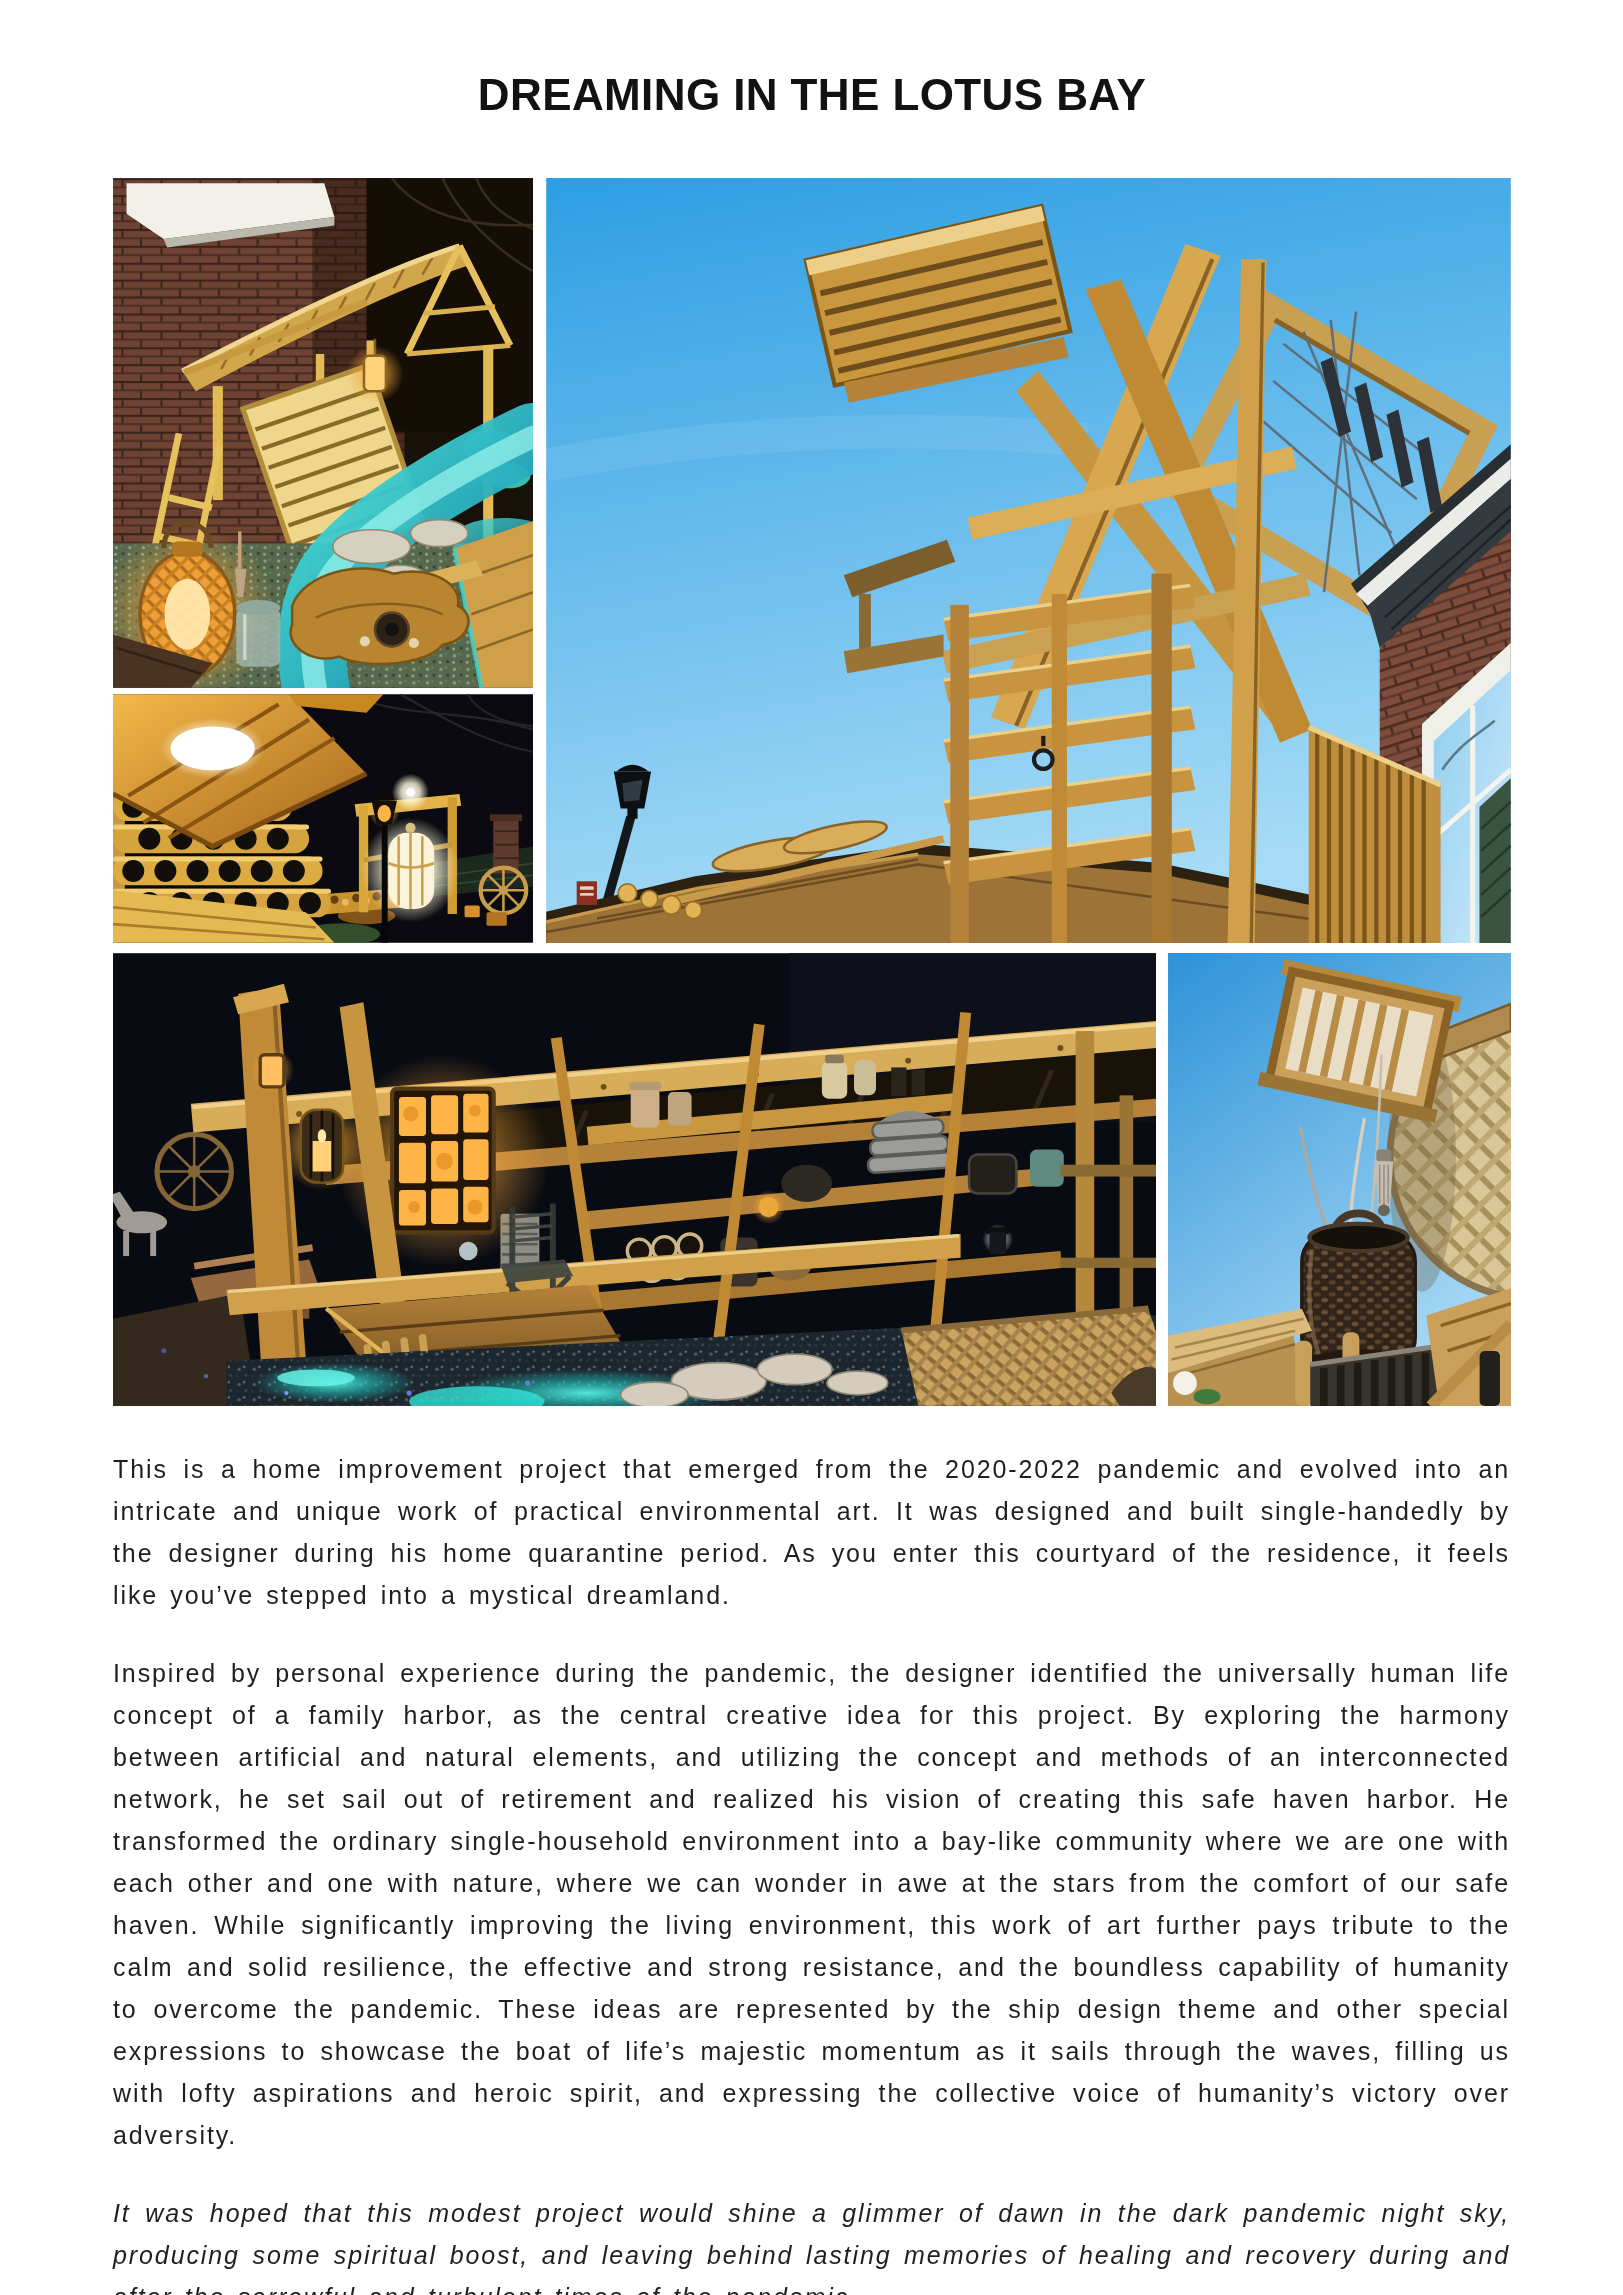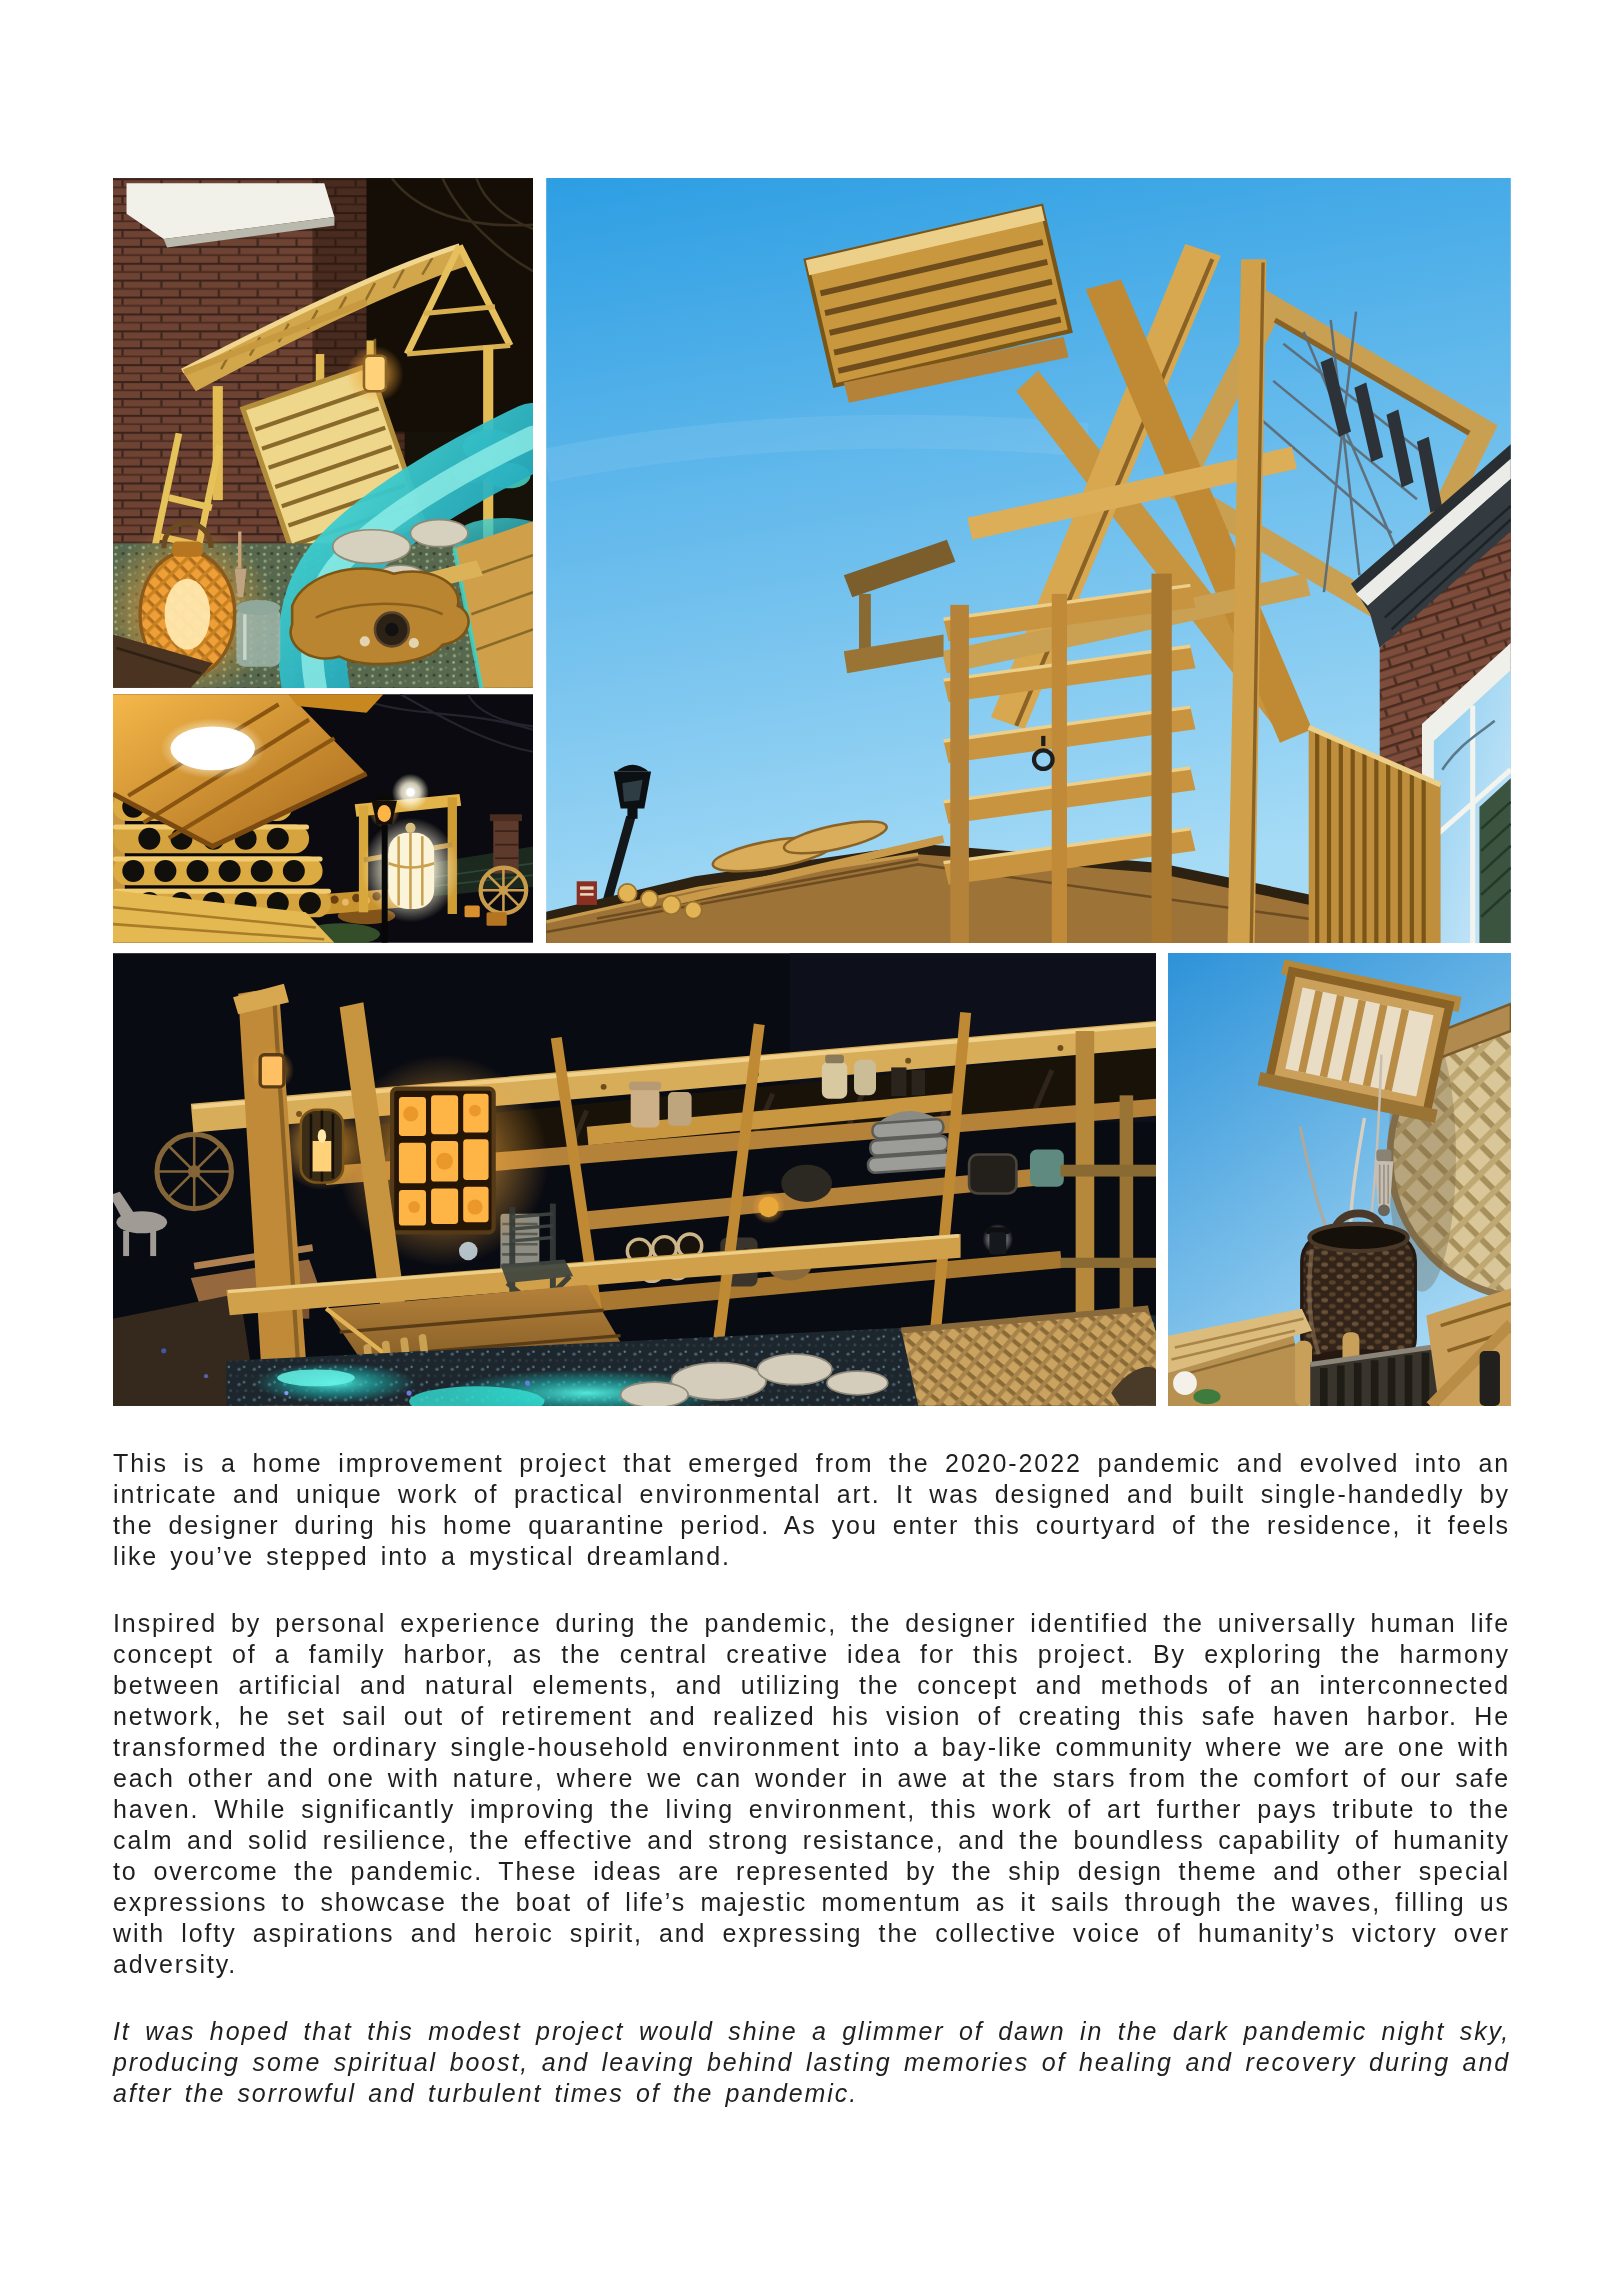--- a/index.html
+++ b/index.html
@@ -9,29 +9,30 @@
   .title{position:absolute;top:73px;left:0;width:100%;margin:0;text-align:center;
          font-size:44px;line-height:1.0;font-weight:bold;letter-spacing:0.4px;color:#121212;}
   .photo{position:absolute;margin:0;padding:0;overflow:hidden;background:#e8e8e8;}
   .photo svg{display:block;width:100%;height:100%;}
   #photo1{left:113px;top:178px;width:420px;height:510px;}
   #photo2{left:113px;top:694px;width:420px;height:249px;}
   #photo3{left:546px;top:178px;width:965px;height:765px;}
   #photo4{left:113px;top:953px;width:1043px;height:453px;}
   #photo5{left:1168px;top:953px;width:343px;height:453px;}
   .bodytext{position:absolute;left:113px;top:1448px;width:1397px;color:#1f1f1f;}
-  .bodytext p{margin:0 0 36px 0;font-size:25px;line-height:31px;text-align:justify;
+  .bodytext p{margin:0 0 36px 0;font-size:25px;line-height:42px;text-align:justify;
               letter-spacing:1.9px;word-spacing:3.4px;}
   .bodytext p:last-child{margin-bottom:0;font-style:italic;}
 </style>
 </head>
 <body>
 
 <div class="page">
 
+  <h1 class="title">DREAMING IN THE LOTUS BAY</h1>
 
   <figure class="photo" id="photo1" role="img" aria-label="Night courtyard with wooden pavilion, glowing rattan lantern, turquoise stream, driftwood tea table and brick wall">
     <svg viewBox="0 0 497 603">
       <defs>
         <pattern id="q1brick" width="46" height="20" patternUnits="userSpaceOnUse">
           <rect width="46" height="20" fill="#6e4334"></rect>
             <rect width="46" height="2.5" fill="#3a231b"></rect>
           <rect y="10" width="46" height="2" fill="#46291e"></rect>
           <rect x="10" y="2.5" width="2.5" height="7.5" fill="#3a231b"></rect>
           <rect x="32" y="12" width="2.5" height="8" fill="#3a231b"></rect>

